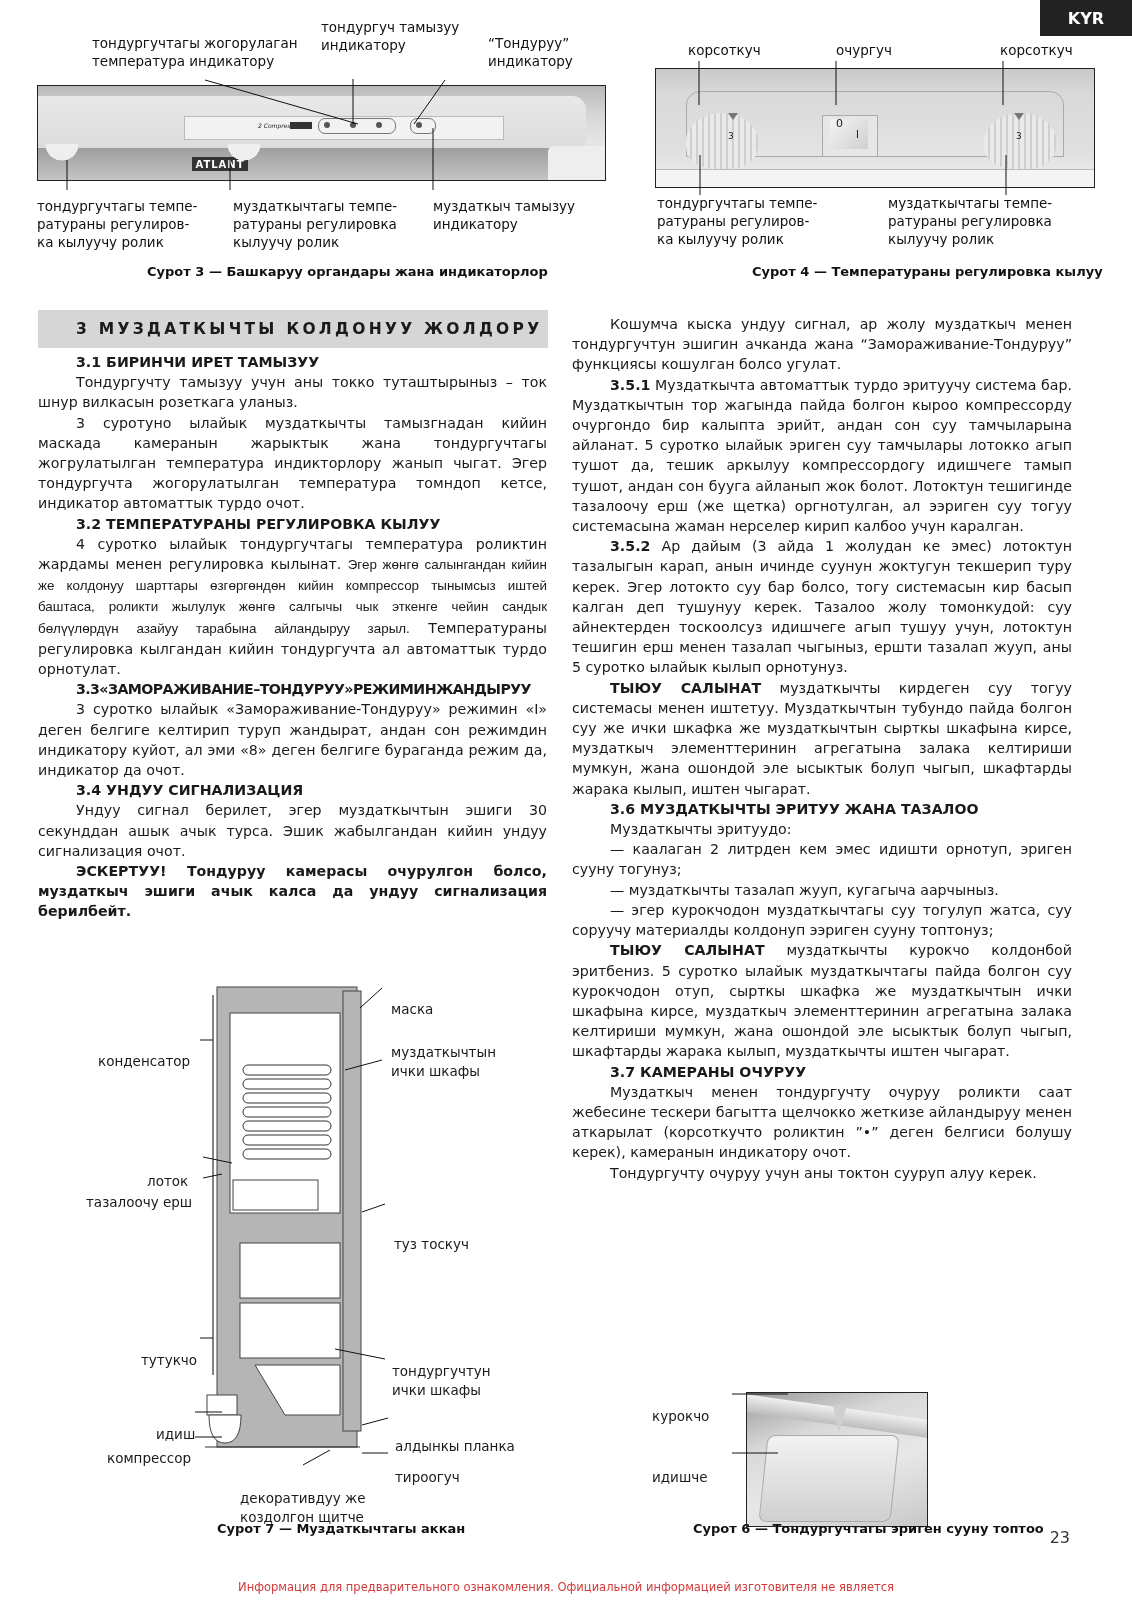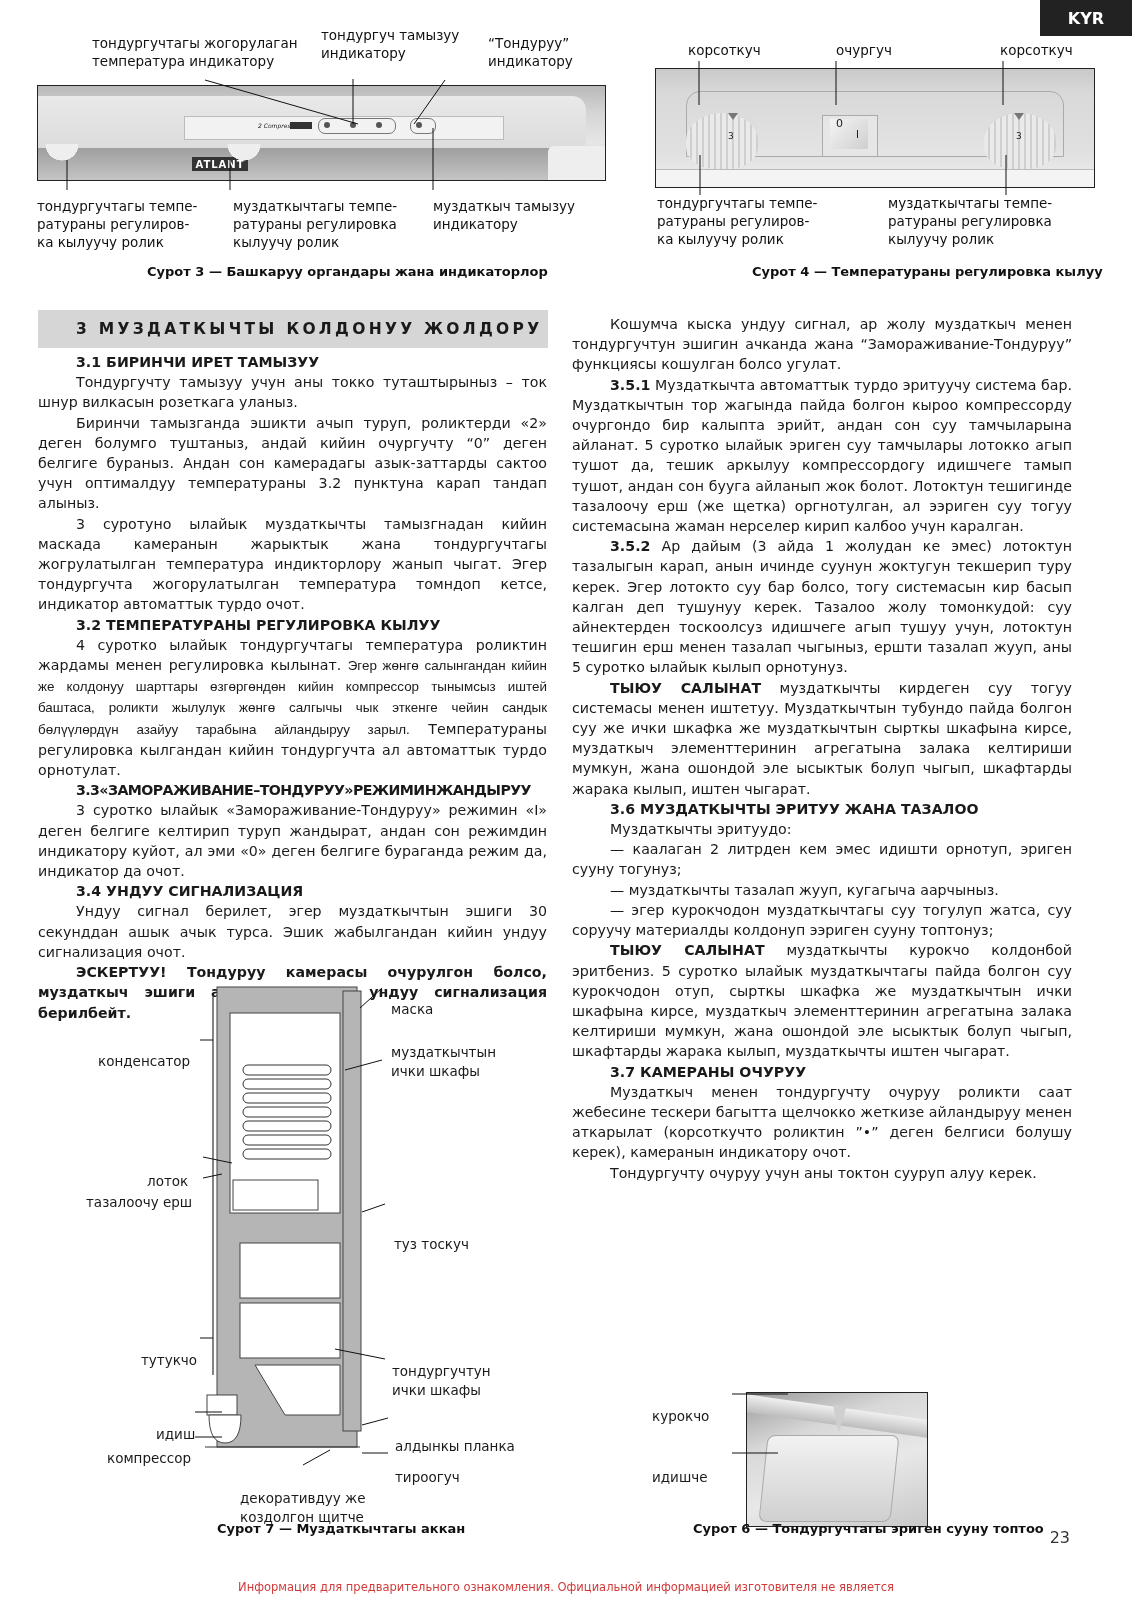--- a/index.html
+++ b/index.html
@@ -21,21 +21,21 @@
 </style>
 </head>
 <body>
 
 <div class="abs kyr">KYR</div>
 
 <div class="abs lbl" style="left:92px;top:34px;">
   <div>тондургучтагы жогорулаган</div>
   <div>температура индикатору</div>
 </div>
-<div class="abs lbl" style="left:321px;top:26px;">
+<div class="abs lbl" style="left:321px;top:18px;">
   <div>тондургуч тамызуу</div>
   <div>индикатору</div>
 </div>
 <div class="abs lbl" style="left:488px;top:34px;">
   <div>“Тондуруу”</div>
   <div>индикатору</div>
 </div>
 
 <div class="abs photo" style="left:37px;top:85px;width:567px;height:94px;background:linear-gradient(#b9b9b9,#d6d6d6 30%,#e6e6e6 60%,#cfcfcf);">
   <div class="abs" style="left:0;top:60px;width:567px;height:34px;background:linear-gradient(#9c9c9c,#c4c4c4);"></div>
@@ -113,26 +113,25 @@
   <div>ратураны регулировка</div>
   <div>кылуучу ролик</div>
 </div>
 <div class="abs cap" style="left:708px;top:264px;">Сурот 4 — Температураны регулировка кылуу</div>
 
 <div class="abs sect">3 МУЗДАТКЫЧТЫ КОЛДОНУУ ЖОЛДОРУ</div>
 
 <div class="col" style="left:38px;top:352px;width:509px;">
   <h3>3.1 БИРИНЧИ ИРЕТ ТАМЫЗУУ</h3>
   <p>Тондургучту тамызуу учун аны токко туташтырыныз – ток шнур вилкасын розеткага уланыз.</p>
-  <p>Биринчи тамызганда эшикти ачып туруп, роликтерди «2» деген болумго туштаныз, андай кийин очургучту “0” деген белгиге бураныз. Андан сон камерадагы азык-заттарды сактоо учун оптималдуу температураны 3.2 пунктуна карап тандап алыныз.</p>
   <p>3 суротуно ылайык муздаткычты тамызгнадан кийин маскада камеранын жарыктык жана тондургучтагы жогрулатылган температура индикторлору жанып чыгат. Эгер тондургучта жогорулатылган температура томндоп кетсе, индикатор автоматтык турдо очот.</p>
   <h3>3.2 ТЕМПЕРАТУРАНЫ РЕГУЛИРОВКА КЫЛУУ</h3>
   <p><span>4 суротко ылайык тондургучтагы температура роликтин жардамы менен регулировка кылынат.</span> <span class="dense">Эгер жөнгө салынгандан кийин же колдонуу шарттары өзгөргөндөн кийин компрессор тынымсыз иштей баштаса, роликти жылулук жөнгө салгычы чык эткенге чейин сандык бөлүүлөрдүн азайуу тарабына айландыруу зарыл.</span> <span>Температураны регулировка кылгандан кийин тондургучта ал автоматтык турдо орнотулат.</span></p>
   <h3 style="letter-spacing:-0.6px;">3.3«ЗАМОРАЖИВАНИЕ–ТОНДУРУУ»РЕЖИМИНЖАНДЫРУУ</h3>
-  <p>3 суротко ылайык «Замораживание-Тондуруу» режимин «I» деген белгиге келтирип туруп жандырат, андан сон режимдин индикатору куйот, ал эми «0» деген белгиге бураганда режим да, индикатор да очот.</p>
+  <p>3 суротко ылайык «Замораживание-Тондуруу» режимин «I» деген белгиге келтирип туруп жандырат, андан сон режимдин индикатору куйот, ал эми «8» деген белгиге бураганда режим да, индикатор да очот.</p>
   <h3>3.4 УНДУУ СИГНАЛИЗАЦИЯ</h3>
   <p>Ундуу сигнал берилет, эгер муздаткычтын эшиги 30 секунддан ашык ачык турса. Эшик жабылгандан кийин ундуу сигнализация очот.</p>
   <p style="font-weight:bold;">ЭСКЕРТУУ! Тондуруу камерасы очурулгон болсо, муздаткыч эшиги ачык калса да ундуу сигнализация берилбейт.</p>
 </div>
 
 <div class="col" style="left:572px;top:314px;width:500px;">
   <p>Кошумча кыска ундуу сигнал, ар жолу муздаткыч менен тондургучтун эшигин ачканда жана “Замораживание-Тондуруу” функциясы кошулган болсо угулат.</p>
   <p><b>3.5.1</b><span> Муздаткычта автоматтык турдо эритуучу система бар. Муздаткычтын тор жагында пайда болгон кыроо компрессорду очургондо бир калыпта эрийт, андан сон суу тамчыларына айланат. 5 суротко ылайык эриген суу тамчылары лотокко агып тушот да, тешик аркылуу компрессордогу идишчеге тамып тушот, андан сон бууга айланып жок болот. Лотоктун тешигинде тазалоочу ерш (же щетка) оргнотулган, ал ээриген суу тогуу системасына жаман нерселер кирип калбоо учун каралган.</span></p>
   <p><b>3.5.2</b><span> Ар дайым (3 айда 1 жолудан ке эмес) лотоктун тазалыгын карап, анын ичинде суунун жоктугун текшерип туру керек. Эгер лотокто суу бар болсо, тогу системасын кир басып калган деп тушунуу керек. Тазалоо жолу томонкудой: суу айнектерден тоскоолсуз идишчеге агып тушуу учун, лотоктун тешигин ерш менен тазалап чыгыныз, ершти тазалап жууп, аны 5 суротко ылайык кылып орнотунуз.</span></p>
   <p><b>ТЫЮУ САЛЫНАТ</b><span> муздаткычты кирдеген суу тогуу системасы менен иштетуу. Муздаткычтын тубундо пайда болгон суу же ички шкафка же муздаткычтын сырткы шкафына кирсе, муздаткыч элементтеринин агрегатына залака келтириши мумкун, жана ошондой эле ысыктык болуп чыгып, шкафтарды жарака кылып, иштен чыгарат.</span></p>

